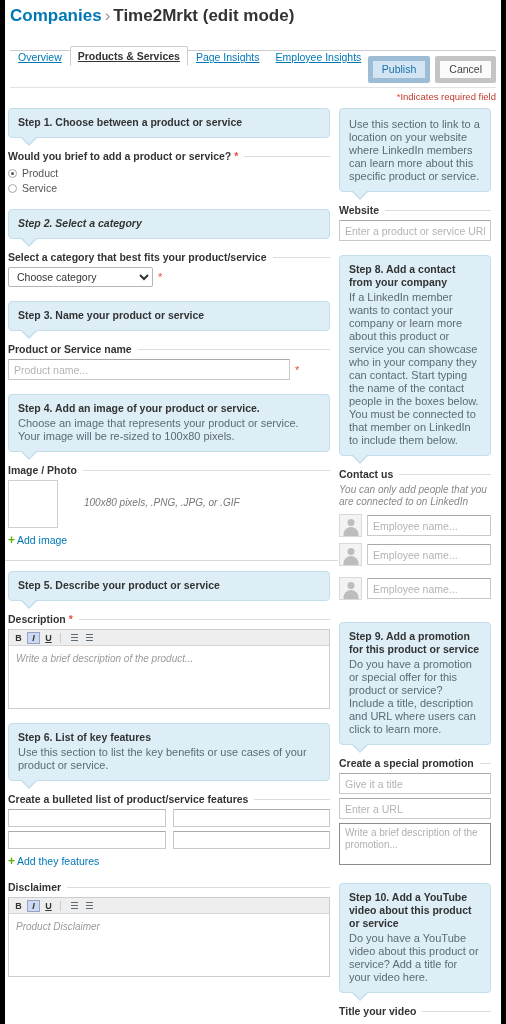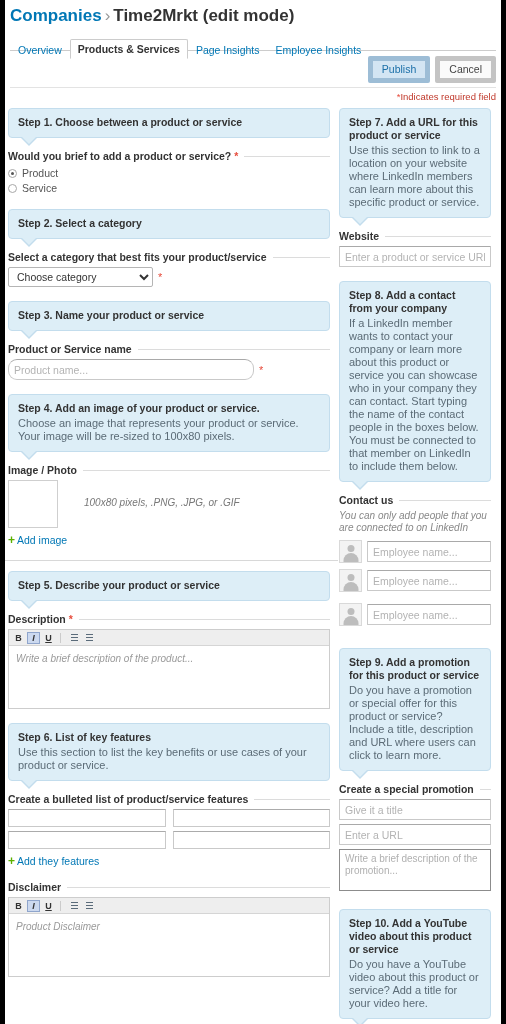--- a/index.html
+++ b/index.html
@@ -44,23 +44,24 @@
     border-bottom: 1px solid #ccc;
     margin: 0 0 0 0;
     height: 19px;
   }
   .tab {
     font-size: 10.5px; color: #0077b5;
     padding: 3px 7px 3px 7px;
     line-height: 12px;
     border: 1px solid transparent;
     border-bottom: none;
-    position: relative; top: 9px;
+    position: relative; top: 16px;
     white-space: nowrap;
     cursor: pointer;
+    text-decoration: underline;
   }
   .tab.active {
     color: #333; font-weight: bold;
     background: #fff;
     border: 1px solid #ccc;
     border-bottom: 1px solid #fff;
     border-radius: 2px 2px 0 0;
   }
 
   .actionbar {
@@ -356,21 +357,21 @@
       <div class="radio-row">
         <span class="radio-dot on"></span>
         <span>Product</span>
       </div>
       <div class="radio-row">
         <span class="radio-dot"></span>
         <span>Service</span>
       </div>
 
       
-      <div class="step-box" style="margin-top:14px;">
+      <div class="step-box" style="margin-top:14px;font-style:italic;">
         <div class="step-title">Step 2. Select a category</div>
       </div>
       <div class="field-label">
         <span>Select a category that best fits your product/service</span>
         <span class="rule"></span>
       </div>
       <div class="inline-row">
         <select class="sel">
           <option>Choose category</option>
         </select>
@@ -379,21 +380,21 @@
 
       
       <div class="step-box" style="margin-top:14px;">
         <div class="step-title">Step 3. Name your product or service</div>
       </div>
       <div class="field-label">
         <span>Product or Service name</span>
         <span class="rule"></span>
       </div>
       <div class="inline-row">
-        <input class="txt" style="width: 246px; border-radius: 9px;" placeholder="Product name...">
+        <input class="txt" style="width: 282px;" placeholder="Product name...">
         <span class="star">*</span>
       </div>
 
       
       <div class="step-box" style="margin-top:14px;">
         <div class="step-title">Step 4. Add an image of your product or service.</div>
         <div class="step-desc">Choose an image that represents your product or service. Your image will be re-sized to 100x80 pixels.</div>
       </div>
       <div class="field-label">
         <span>Image / Photo</span>
@@ -493,21 +494,20 @@
         </div>
         <div class="rte-area tall2">Product Disclaimer</div>
       </div>
 
     </div>
 
     <div class="col-right">
 
       
       <div class="step-box" style="margin-top:0;">
-        <div class="step-title">Step 7. Add a URL for this product or service</div>
         <div class="step-desc">Use this section to link to a location on your website where LinkedIn members can learn more about this specific product or service.</div>
       </div>
       <div class="field-label">
         <span>Website</span>
         <span class="rule"></span>
       </div>
       <input class="txt" placeholder="Enter a product or service URL..." style="">
 
       
       <div class="step-box" style="margin-top:14px;">

